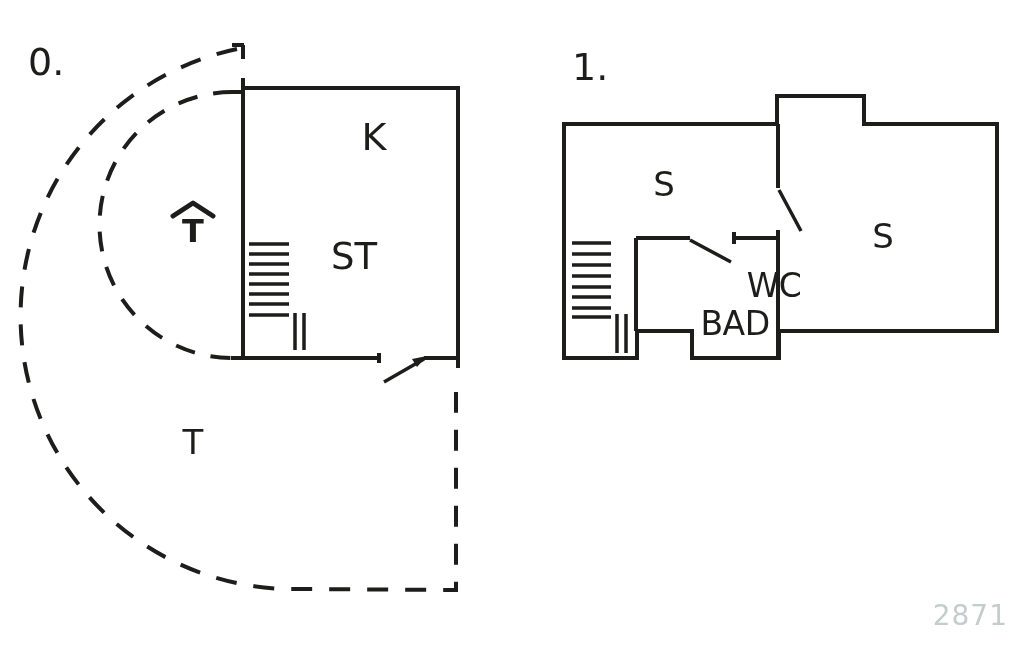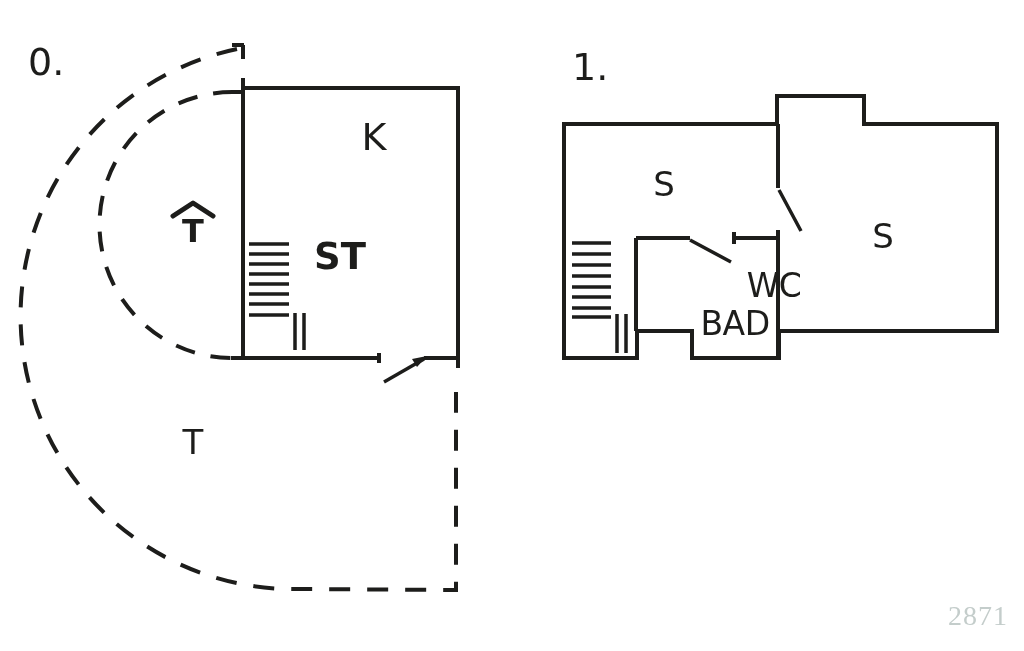--- a/index.html
+++ b/index.html
@@ -58,30 +58,30 @@
 
       <path class="thin" d="M 572,243 H 611 M 572,254 H 611 M 572,265 H 611 M 572,276 H 611 M 572,287 H 611 M 572,297 H 611 M 572,308 H 611 M 572,317 H 611"></path>
       <path class="thin" d="M 617,314 V 353 M 626,314 V 353"></path>
     </g>
   </svg>
 
   <div class="label f40" style="left:28px;top:43px;">0.</div>
 
   <div class="label f40 centered" style="left:374px;top:118px;">K</div>
 
-  <div class="label f37 centered" style="left:340px;top:238px;font-weight:bold;">ST</div>
+  <div class="label f37 centered" style="left:354px;top:238px;">ST</div>
 
   <div class="label entrance-t centered" style="left:193px;top:215px;">T</div>
 
   <div class="label f34 centered" style="left:193px;top:425px;">T</div>
 
   <div class="label f40" style="left:572px;top:48px;">1.</div>
 
   <div class="label f34 centered" style="left:664px;top:167px;">S</div>
 
   <div class="label f34 centered" style="left:883px;top:219px;">S</div>
 
   <div class="label f33 centered" style="left:735px;top:269px;margin-left:39px;">WC</div>
 
   <div class="label f33 centered" style="left:735px;top:307px;">BAD</div>
 
-  <div class="label watermark" style="right:16px;top:602px;font-family:Liberation Serif, serif;">2871</div>
+  <div class="label watermark" style="right:16px;top:602px;">2871</div>
 </div>
 
 </body></html>

